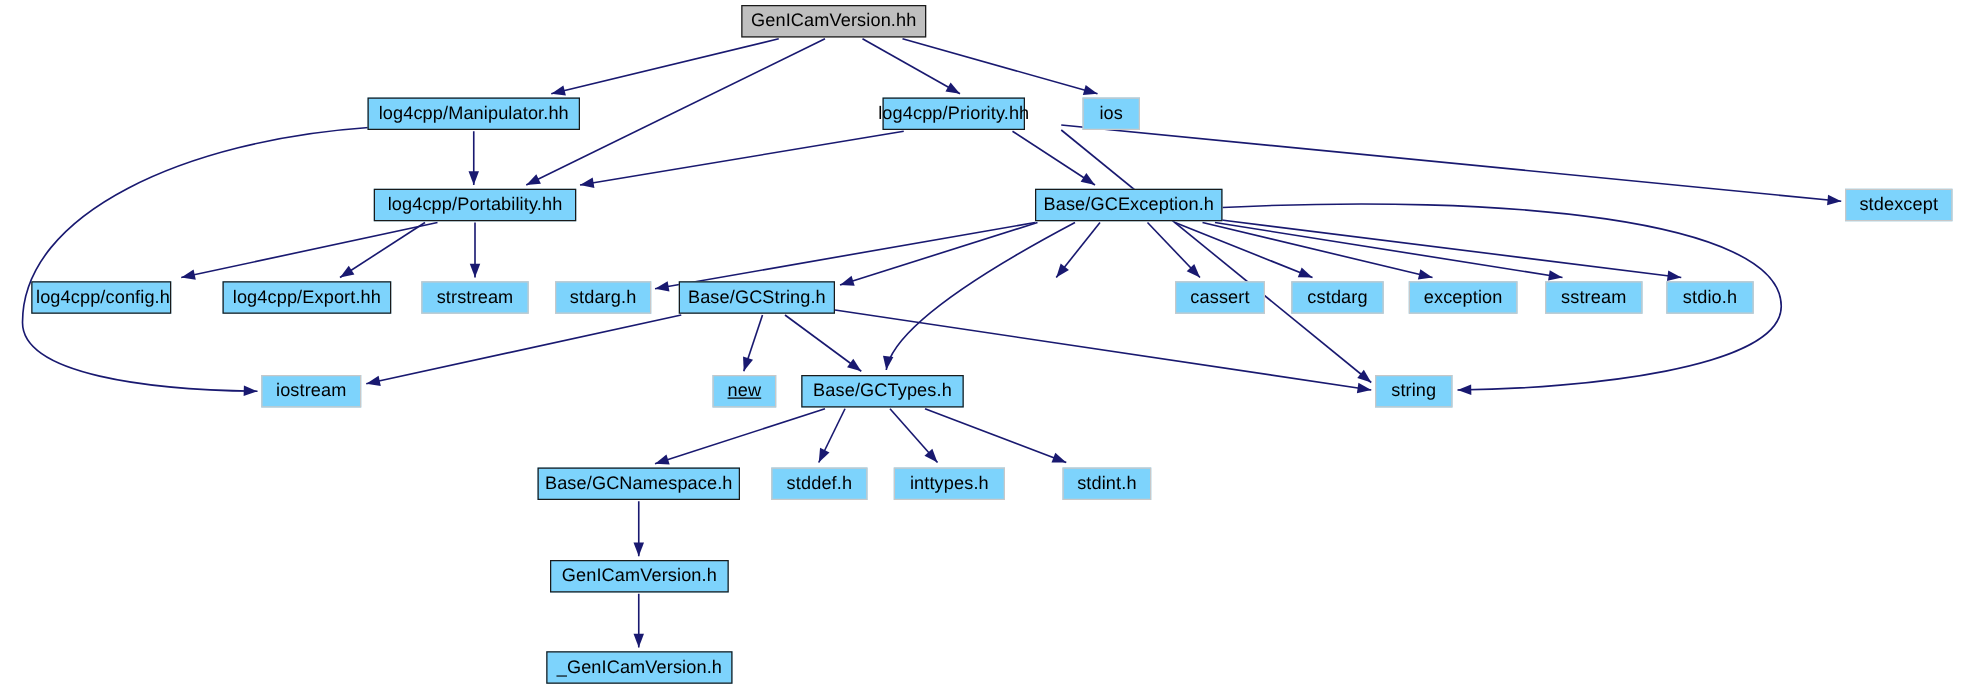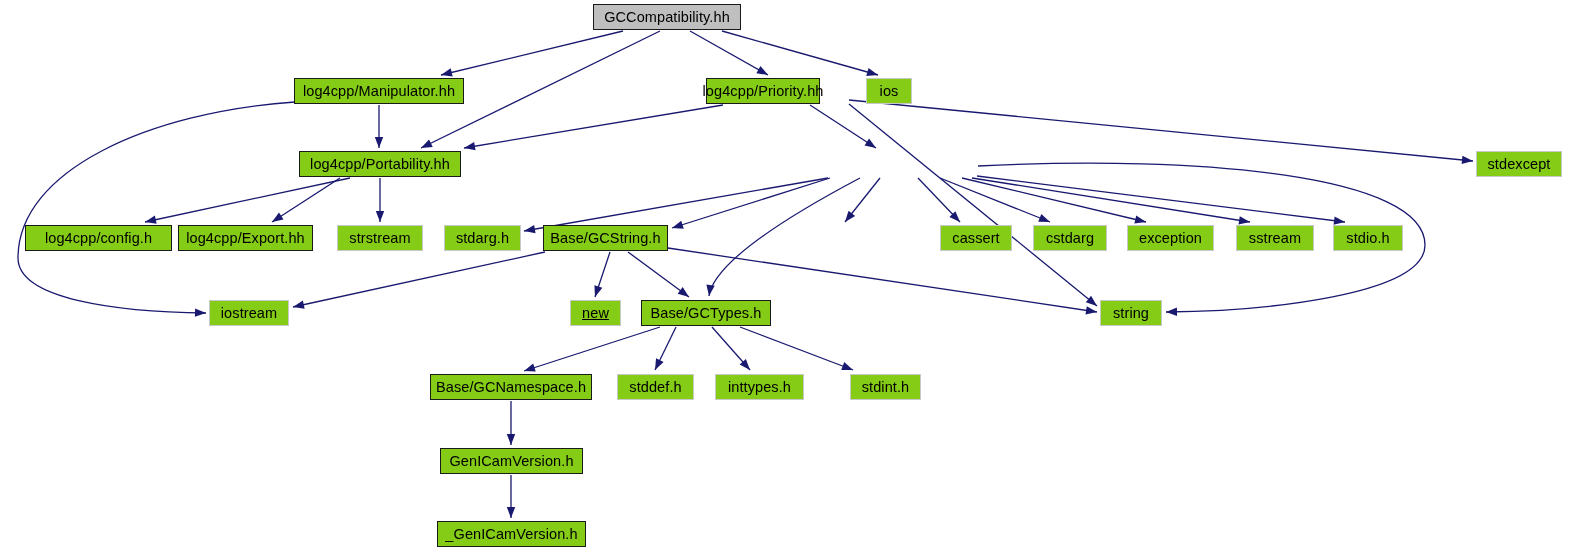--- a/index.html
+++ b/index.html
@@ -26,21 +26,21 @@
   .node {
     position: absolute;
     box-sizing: border-box;
     display: flex;
     align-items: center;
     justify-content: center;
     white-space: nowrap;
     font-size: 14.5px;
     line-height: 1;
     color: #000000;
-    background: #84cc16;
+    background: #7dd3fc;
     border: 1px solid #c8c8c8;
     height: 26px;
     letter-spacing: 0.1px;
   }
   .node.local {
     border: 1.6px solid #1a1a1a;
   }
   .node.root {
     border: 1.6px solid #1a1a1a;
     background: #bfbfbf;
@@ -115,38 +115,41 @@
       <path d="M 712,327 L 750,370" fill="none" stroke="#191970" stroke-width="1.3"></path>
       <polygon points="750,370 739.5800963851121,364.51678847239623 745.8860899272632,358.9675141553032" fill="#191970"></polygon>
       <path d="M 740,327 L 853,370" fill="none" stroke="#191970" stroke-width="1.3"></path>
       <polygon points="853,370 841.2255756882425,369.94585088461633 844.2579261497274,362.112278859114" fill="#191970"></polygon>
       <path d="M 511,401 L 511,445" fill="none" stroke="#191970" stroke-width="1.3"></path>
       <polygon points="511,445 506.8,434 515.2,434" fill="#191970"></polygon>
       <path d="M 511,475 L 511,518" fill="none" stroke="#191970" stroke-width="1.3"></path>
       <polygon points="511,518 506.8,507 515.2,507" fill="#191970"></polygon>
     </svg>
 <div class="node root" style="left: 593px; top: 4px; width: 148px;">
-      <span class="node-label">GCCompatibility.hh</span>
+      <span class="node-label">GenICamVersion.hh</span>
     </div>
     <div class="node local" style="left: 294px; top: 78px; width: 170px;">
       <span class="node-label">log4cpp/Manipulator.hh</span>
     </div>
     <div class="node local" style="left: 706px; top: 78px; width: 114px;">
       <span class="node-label">log4cpp/Priority.hh</span>
     </div>
     <div class="node system" style="left: 866px; top: 78px; width: 46px;">
       <span class="node-label">ios</span>
     </div>
     <div class="node local" style="left: 299px; top: 151px; width: 162px;">
       <span class="node-label">log4cpp/Portability.hh</span>
     </div>
+    <div class="node local" style="left: 828px; top: 151px; width: 150px;">
+      <span class="node-label">Base/GCException.h</span>
+    </div>
     <div class="node system" style="left: 1476px; top: 151px; width: 86px;">
       <span class="node-label">stdexcept</span>
     </div>
-    <div class="node local" style="left: 25px; top: 225px; width: 147px;">
+    <div class="node local" style="left: 25px; top: 225px; width: 112px; justify-content: flex-end;">
       <span class="node-label">log4cpp/config.h</span>
     </div>
     <div class="node local" style="left: 178px; top: 225px; width: 135px;">
       <span class="node-label">log4cpp/Export.hh</span>
     </div>
     <div class="node system" style="left: 337px; top: 225px; width: 86px;">
       <span class="node-label">strstream</span>
     </div>
     <div class="node system" style="left: 444px; top: 225px; width: 77px;">
       <span class="node-label">stdarg.h</span>

